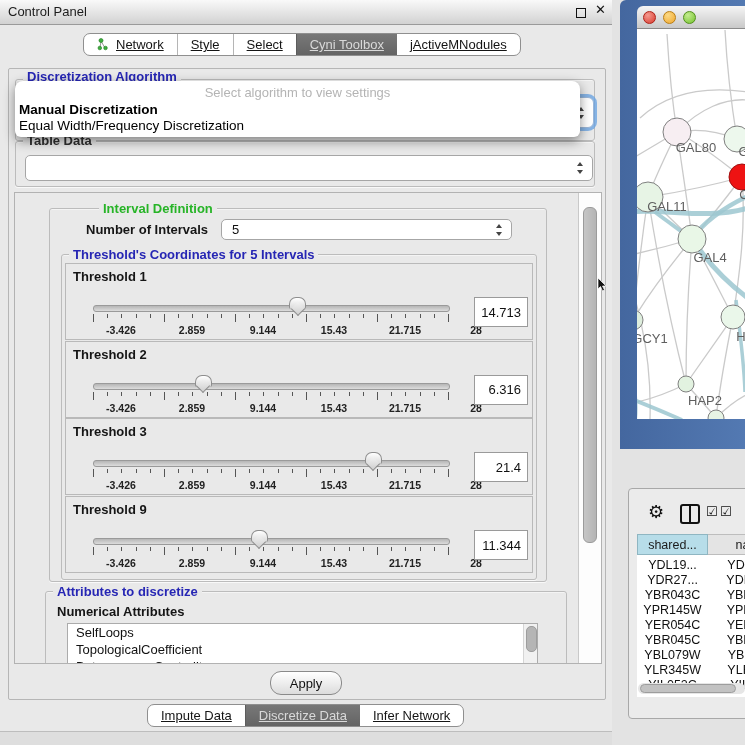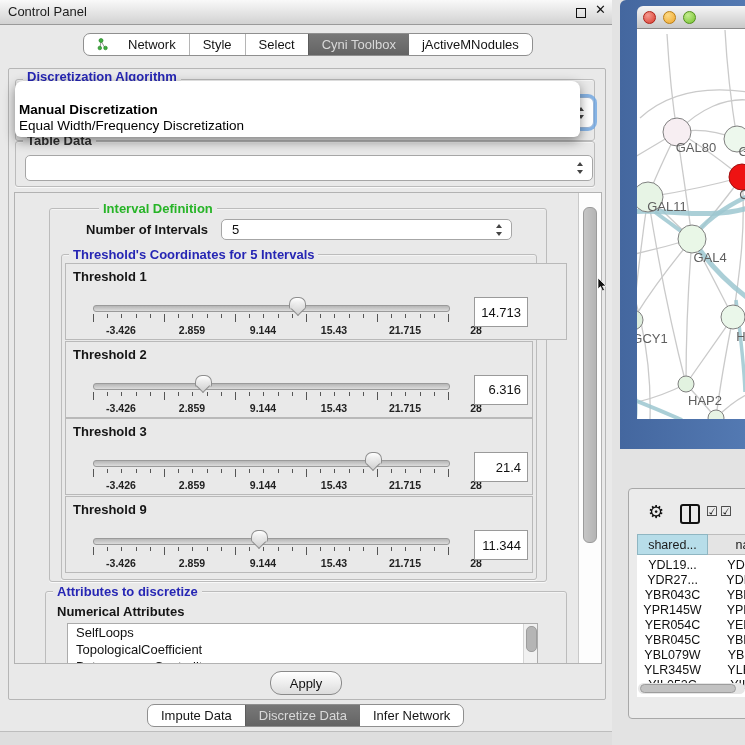--- a/index.html
+++ b/index.html
@@ -10,22 +10,22 @@
   
   #left-panel{left:0;top:0;width:612px;height:731px;background:#e9e9e9;}
   #titlebar{left:0;top:0;width:612px;height:24px;
     background:linear-gradient(#f9f9f9,#d2d2d2);border-bottom:1px solid #9a9a9a;}
   #titlebar .title{position:absolute;left:8px;top:4px;font-size:13px;color:#1c1c1c;}
   .win-float{position:absolute;right:26px;top:8px;width:8px;height:8px;border:1.5px solid #111;}
   .win-close{position:absolute;right:6px;top:2px;font-size:13px;font-weight:bold;color:#111;}
   
   .segbar{position:absolute;display:flex;background:#fff;border:1px solid #8f8f8f;
     border-radius:7px;overflow:hidden;height:21px;}
-  .seg{display:flex;align-items:center;gap:19px;padding:10px 13px;font-size:13px;color:#141414;
-    border-left:1px solid #b5b5b5;white-space:nowrap;}
+  .seg{display:flex;align-items:center;gap:7px;padding:10px 13px;font-size:13px;color:#141414;
+    border-left:1px solid #b5b5b5;white-space:nowrap;text-decoration:underline;}
   .seg:first-child{border-left:none;}
   .seg.sel{background:linear-gradient(#787878,#646464);color:#d9d9d9;border-left-color:#5c5c5c;}
   .seg.sel + .seg{border-left:none;}
   
   .groupbox{border:1px solid #bcbcbc;border-radius:3px;box-shadow:0 1px 0 rgba(255,255,255,.7), inset 0 1px 0 rgba(255,255,255,.5);}
   .gb-label{position:absolute;font-size:13px;font-weight:bold;background:#e9e9e9;padding:0 4px;line-height:13px;}
   .lbl-blue{color:#2626b4;}
   .lbl-green{color:#27b427;}
   .lbl-dark{color:#303030;}
   #outer-box{left:8px;top:68px;width:596px;height:630px;background:#e9e9e9;border:1px solid #b6b6b6;border-radius:2px;}
@@ -162,21 +162,21 @@
 
       <span class="abs" style="left:71px;top:29px;font-size:13px;font-weight:bold;color:#151515;">Number of Intervals</span>
       <div class="combo" style="left:206px;top:26px;width:291px;height:21px;">
         <span>5</span>
         <span class="stepper"></span>
       </div>
 
       <div class="abs groupbox" style="left:46px;top:61px;width:474px;height:324px;"></div>
       <span class="gb-label lbl-blue" style="left:54px;top:55px;">Threshold's Coordinates for 5 Intervals</span>
       <div id="thr-container" class="abs" style="left:46px;top:61px;width:474px;height:324px;">
-          <div class="thr-box" style="top: 9px; padding-left: 34px;">
+          <div class="thr-box" style="top: 9px;">
             <span class="thr-label">Threshold 1</span>
             <div class="track"></div>
             <div class="thumb" style="left:223.4px"></div>
             <div class="ticks">
               <span class="tick major" style="left:0.0px"></span>
               <span class="tick minor" style="left:14.2px"></span>
               <span class="tick minor" style="left:28.4px"></span>
               <span class="tick minor" style="left:42.6px"></span>
               <span class="tick minor" style="left:56.8px"></span>
               <span class="tick major" style="left:71.0px"></span>
@@ -372,20 +372,21 @@
           <span>Infer Network</span>
         </div>
       </div>
     <div id="bottom-strip" class="abs"></div>
   </div>
 
   <div id="algo-combo" class="abs">
     <span class="stepper"></span>
   </div>
   <div id="algo-popup" class="abs">
+    <div class="ph">Select algorithm to view settings</div>
     <div class="op1">Manual Discretization</div>
     <div class="op2">Equal Width/Frequency Discretization</div>
   </div>
 
   <div id="net-frame" class="abs"></div>
   <div id="net-titlebar" class="abs">
     <span class="light" style="left:6px;background:radial-gradient(circle at 35% 30%,#f49a90,#d93a2e);border:1px solid #ad2217;box-sizing:border-box;"></span>
     <span class="light" style="left:26px;background:radial-gradient(circle at 35% 30%,#fbd984,#f0a72e);border:1px solid #b97e14;box-sizing:border-box;"></span>
     <span class="light" style="left:46px;background:radial-gradient(circle at 35% 30%,#c4eb8f,#74c32e);border:1px solid #53901b;box-sizing:border-box;"></span>
   </div>

